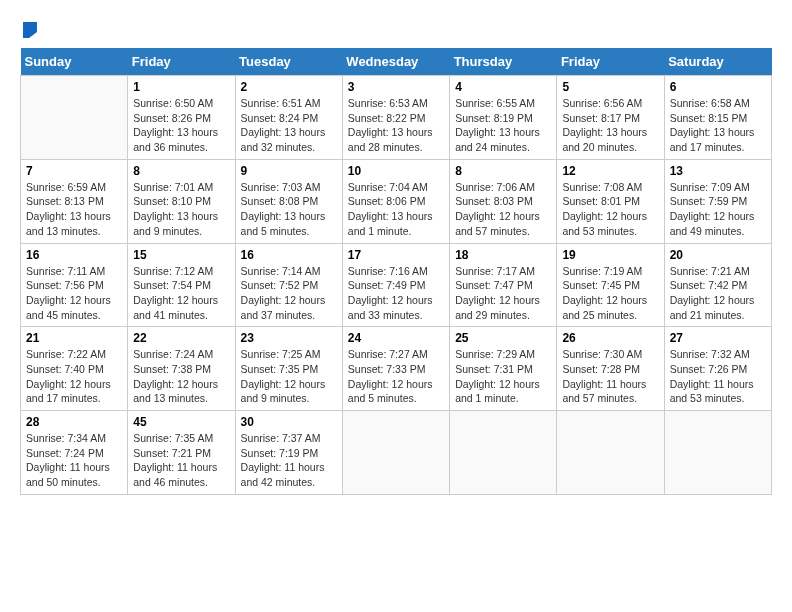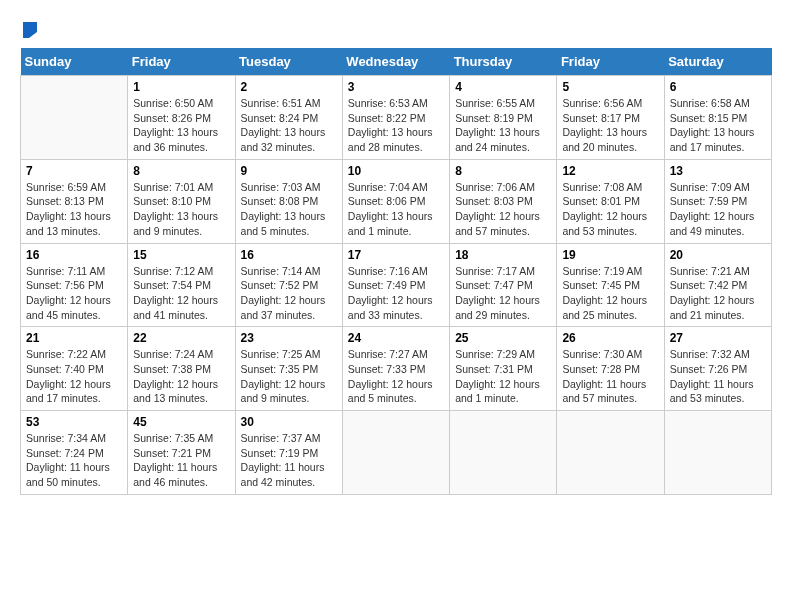--- a/index.html
+++ b/index.html
@@ -226,21 +226,21 @@
           <div class="day-number">26</div>
           <div class="day-info">Sunrise: 7:30 AM<br>Sunset: 7:28 PM<br>Daylight: 11 hours and 57 minutes.</div>
         </td>
         <td>
           <div class="day-number">27</div>
           <div class="day-info">Sunrise: 7:32 AM<br>Sunset: 7:26 PM<br>Daylight: 11 hours and 53 minutes.</div>
         </td>
       </tr>
       <tr>
         <td>
-          <div class="day-number">53</div>
+          <div class="day-number">28</div>
           <div class="day-info">Sunrise: 7:34 AM<br>Sunset: 7:24 PM<br>Daylight: 11 hours and 50 minutes.</div>
         </td>
         <td>
           <div class="day-number">45</div>
           <div class="day-info">Sunrise: 7:35 AM<br>Sunset: 7:21 PM<br>Daylight: 11 hours and 46 minutes.</div>
         </td>
         <td>
           <div class="day-number">30</div>
           <div class="day-info">Sunrise: 7:37 AM<br>Sunset: 7:19 PM<br>Daylight: 11 hours and 42 minutes.</div>
         </td>

